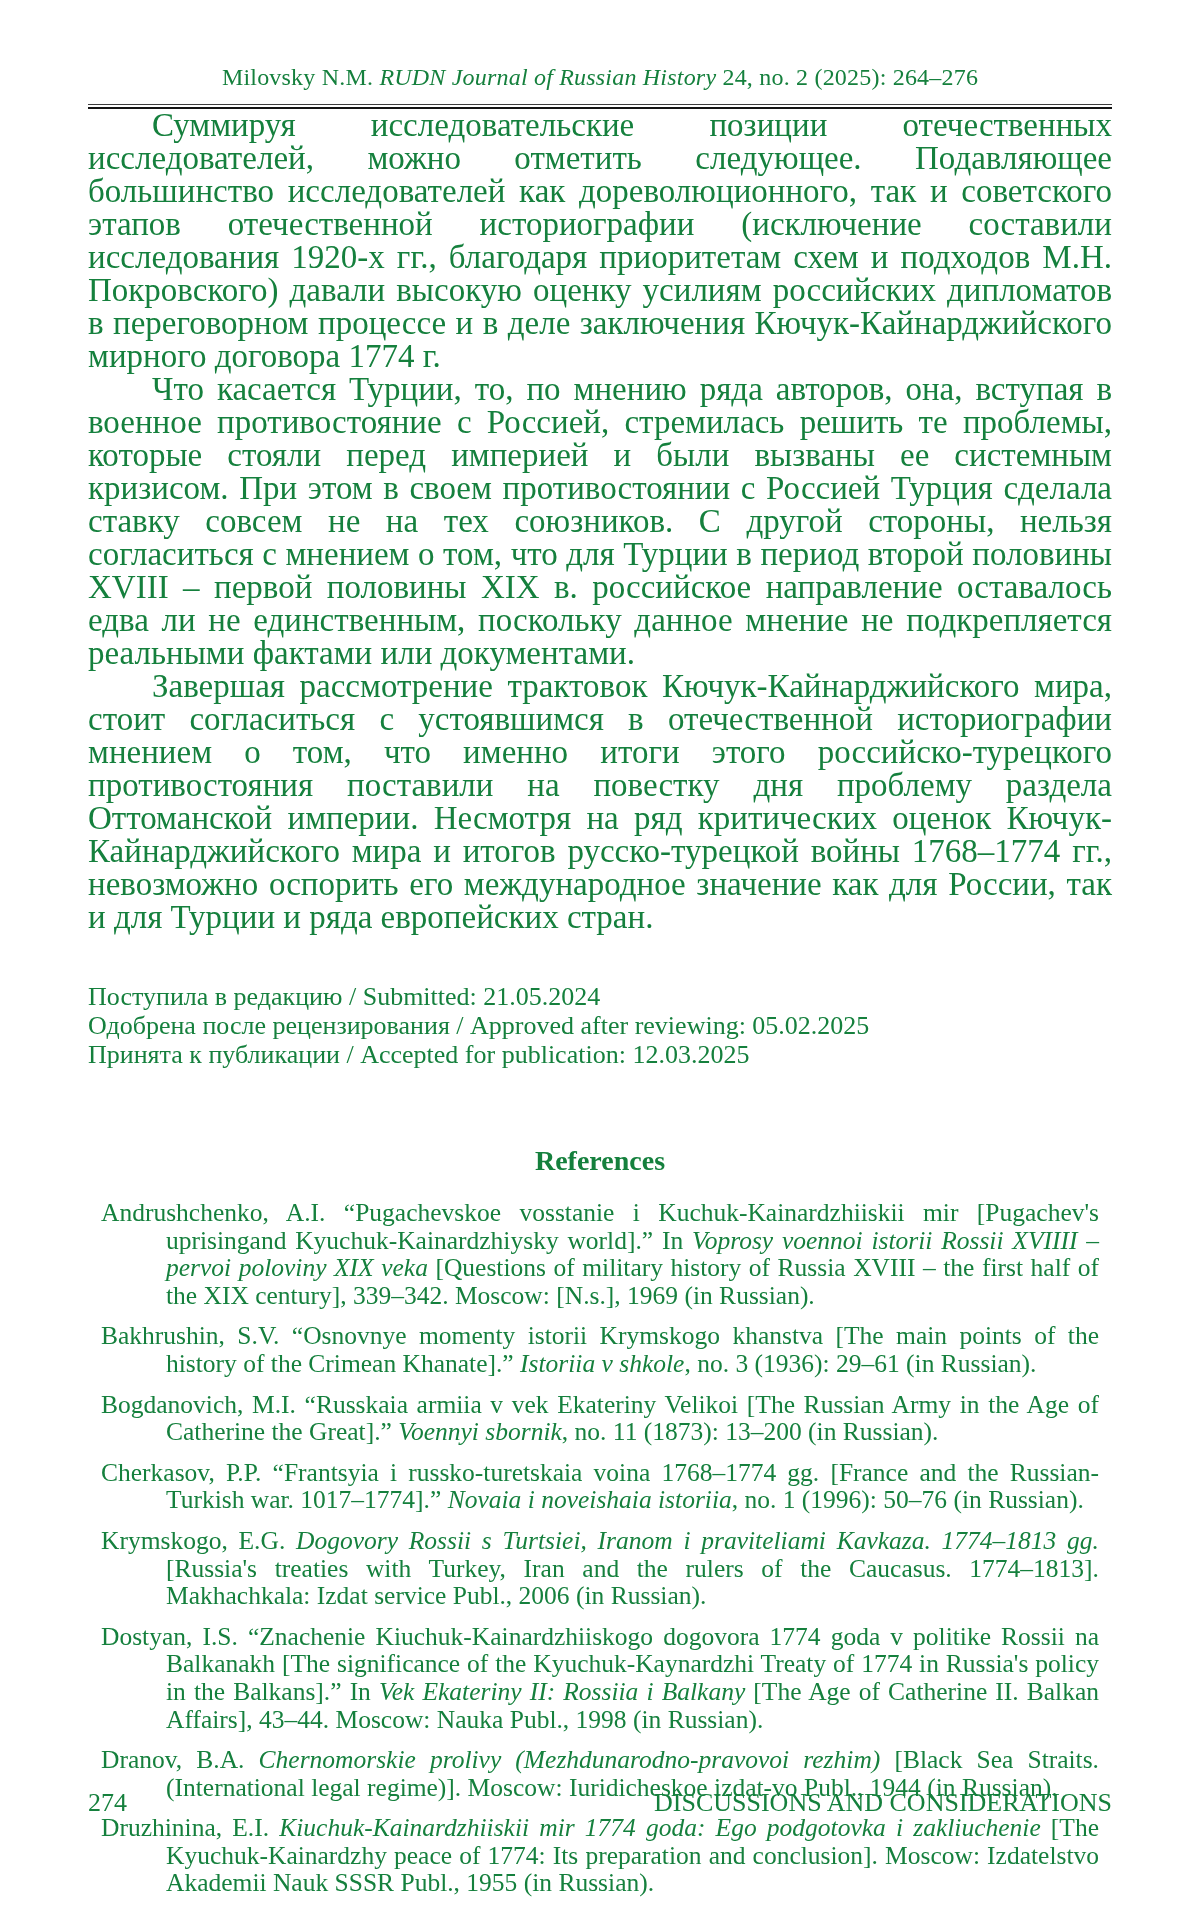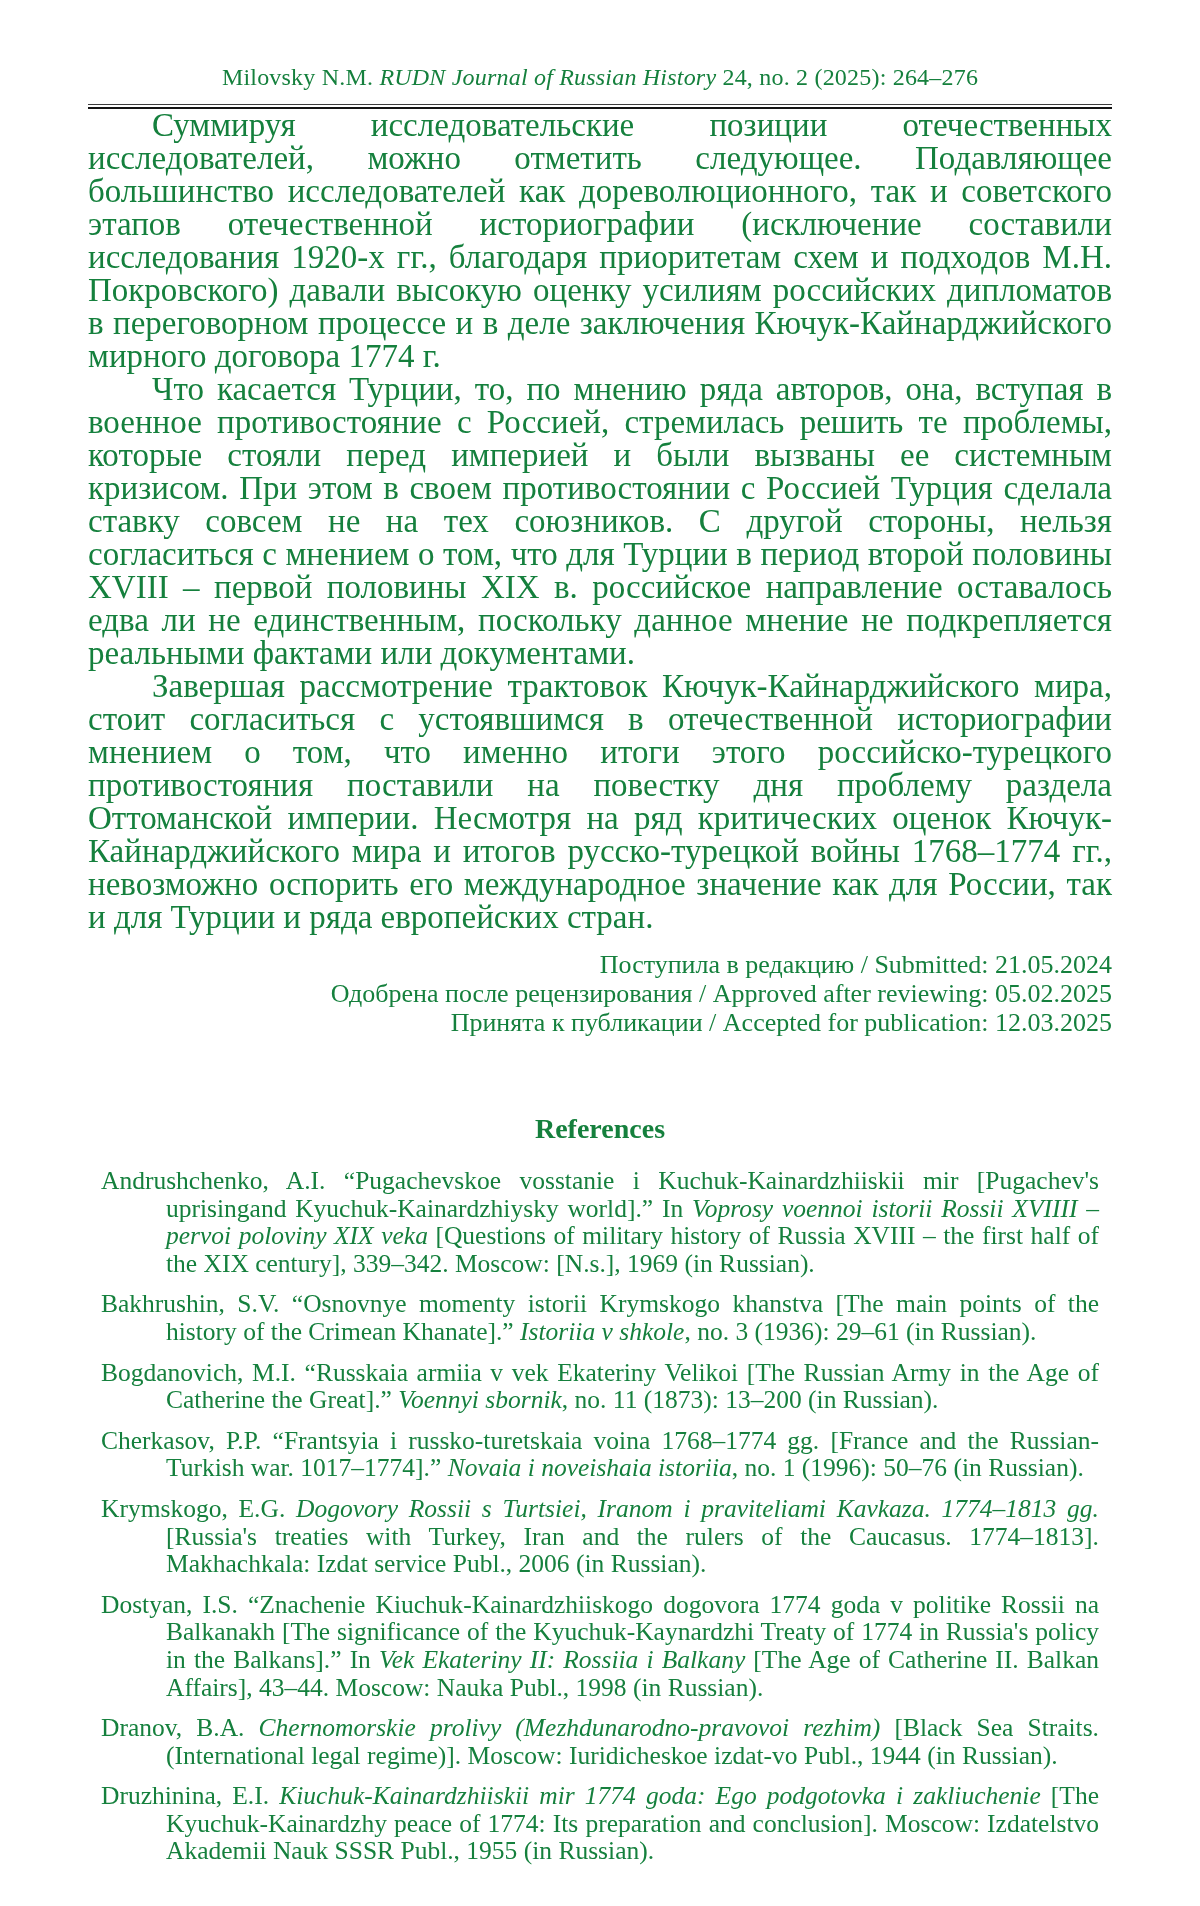--- a/index.html
+++ b/index.html
@@ -39,24 +39,24 @@
 
   .body-paragraphs p {
     margin: 0;
     font-size: 33px;
     line-height: 33px;
     text-align: justify;
     text-indent: 64px;
   }
 
   .dates-block {
-    margin-top: 16px;
+    margin-top: 48px;
     font-size: 26px;
     line-height: 29px;
-    text-align: right;
+    text-align: left;
   }
 
   .references-heading {
     margin: 76px 0 0 0;
     text-align: center;
     font-size: 28px;
     font-weight: bold;
   }
 
   .references-list { margin-top: 22px; }
@@ -112,13 +112,17 @@
         <p><span>Bogdanovich, M.I. “Russkaia armiia v vek Ekateriny Velikoi [The Russian Army in the Age of Catherine the Great].” </span><em>Voennyi sbornik</em><span>, no. 11 (1873): 13–200 (in Russian).</span></p>
         <p><span>Cherkasov, P.P. “Frantsyia i russko-turetskaia voina 1768–1774 gg. [France and the Russian-Turkish war. 1017–1774].” </span><em>Novaia i noveishaia istoriia</em><span>, no. 1 (1996): 50–76 (in Russian).</span></p>
         <p><span>Krymskogo, E.G. </span><em>Dogovory Rossii s Turtsiei, Iranom i praviteliami Kavkaza. 1774–1813 gg.</em><span> [Russia's treaties with Turkey, Iran and the rulers of the Caucasus. 1774–1813]. Makhachkala: Izdat service Publ., 2006 (in Russian).</span></p>
         <p><span>Dostyan, I.S. “Znachenie Kiuchuk-Kainardzhiiskogo dogovora 1774 goda v politike Rossii na Balkanakh [The significance of the Kyuchuk-Kaynardzhi Treaty of 1774 in Russia's policy in the Balkans].” In </span><em>Vek Ekateriny II: Rossiia i Balkany</em><span> [The Age of Catherine II. Balkan Affairs], 43–44. Moscow: Nauka Publ., 1998 (in Russian).</span></p>
         <p><span>Dranov, B.A. </span><em>Chernomorskie prolivy (Mezhdunarodno-pravovoi rezhim)</em><span> [Black Sea Straits. (International legal regime)]. Moscow: Iuridicheskoe izdat-vo Publ., 1944 (in Russian).</span></p>
         <p><span>Druzhinina, E.I. </span><em>Kiuchuk-Kainardzhiiskii mir 1774 goda: Ego podgotovka i zakliuchenie</em><span> [The Kyuchuk-Kainardzhy peace of 1774: Its preparation and conclusion]. Moscow: Izdatelstvo Akademii Nauk SSSR Publ., 1955 (in Russian).</span></p>
       </div>
 
   </div>
 
+  <div class="page-footer">
+    <span>274</span>
+    <span>DISCUSSIONS AND CONSIDERATIONS</span>
+  </div>
 </div>
 
 </body></html>

